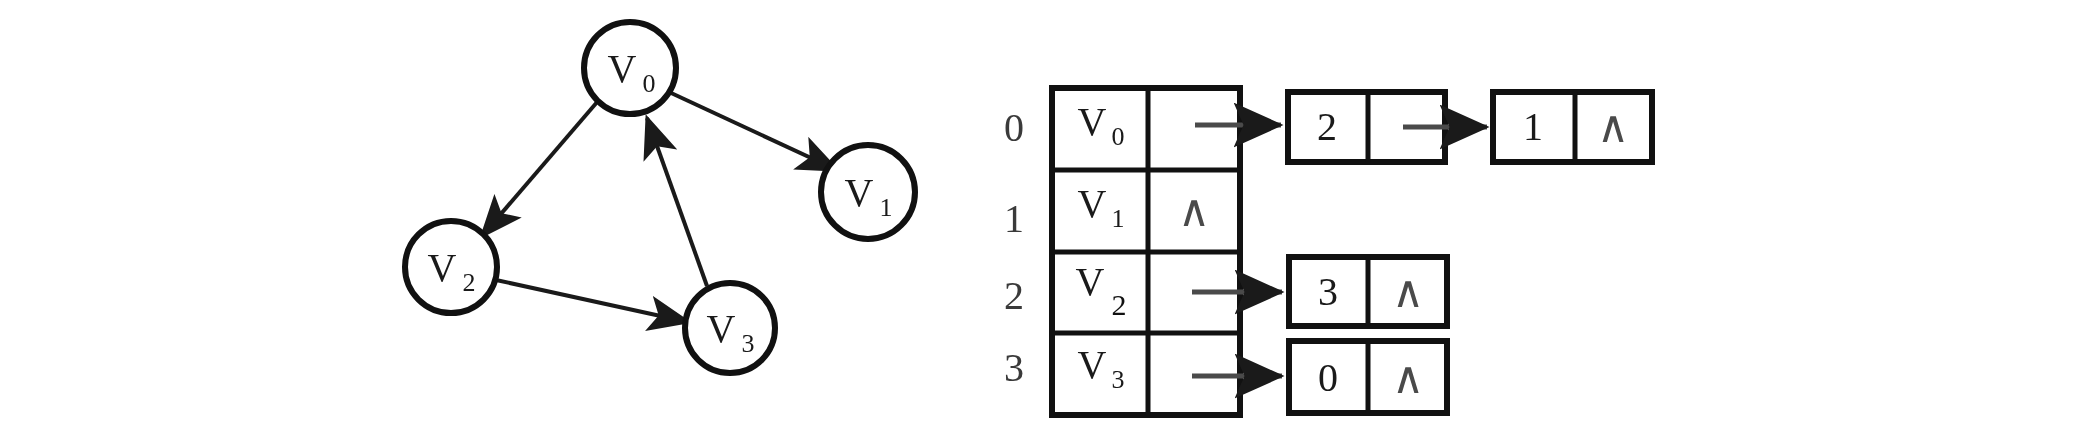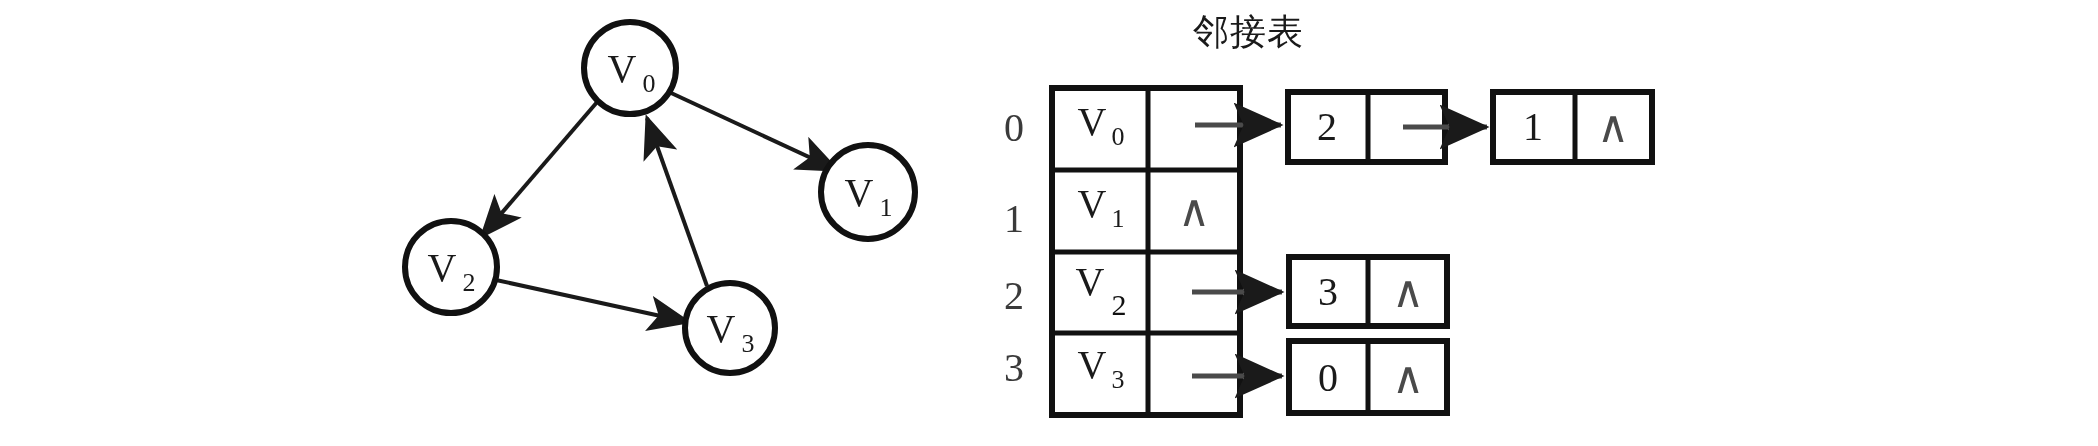--- a/index.html
+++ b/index.html
@@ -134,21 +134,20 @@
       <text class="node-sub" x="469" y="291">2</text>
     </g>
 
     <g>
       <circle class="circle-node" cx="730" cy="328" r="45"></circle>
       <text class="node-label" x="721" y="342">V</text>
       <text class="node-sub" x="748" y="352">3</text>
     </g>
   </svg>
 
-  <div class="title-text" style="left:1193px; top:8px;">邻接表</div>
 
   <svg id="list-svg" width="2098" height="446">
     <defs>
       <marker id="arrowhead2" markerWidth="10" markerHeight="9" refX="9.5" refY="4.5" orient="auto" markerUnits="strokeWidth">
         <path d="M0,0 L10,4.5 L0,9 L2,4.5 Z" fill="#1a1a1a"></path>
       </marker>
     </defs>
 
     <g>
       <text class="index-label" x="1014" y="141">0</text>

